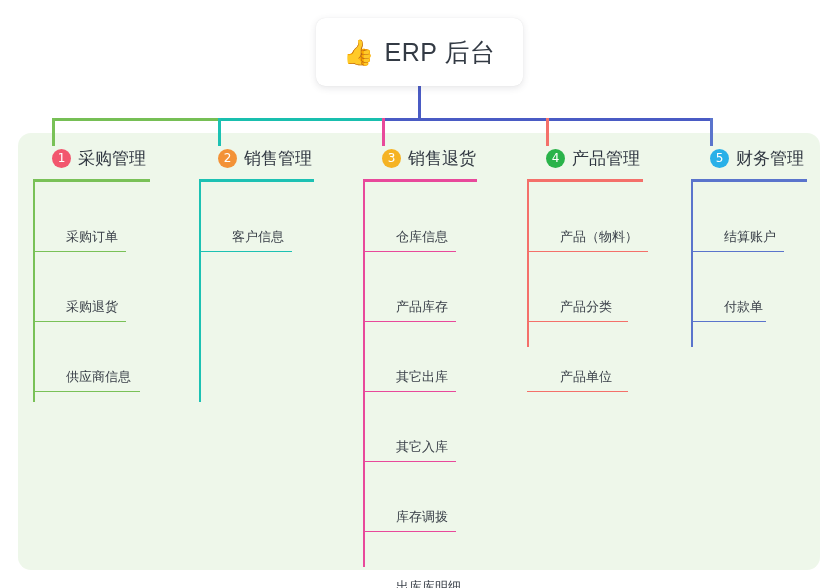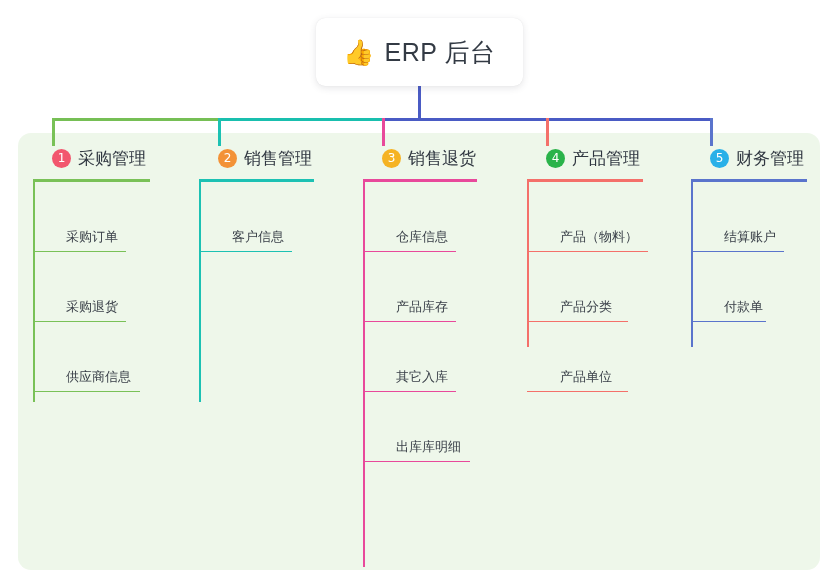--- a/index.html
+++ b/index.html
@@ -202,21 +202,29 @@
         <div class="spine" style="background: rgb(232, 73, 155); height: 385px;"></div>
         <div class="item">
           <span class="item-label">仓库信息</span>
           <div class="item-rule" style="width: 93px; background: rgb(232, 73, 155);"></div>
         </div>
         <div class="item">
           <span class="item-label">产品库存</span>
           <div class="item-rule" style="width: 93px; background: rgb(232, 73, 155);"></div>
         </div>
         <div class="item">
+          <span class="item-label">其它出库</span>
+          <div class="item-rule" style="width: 93px; background: rgb(232, 73, 155);"></div>
+        </div>
+        <div class="item">
           <span class="item-label">其它入库</span>
+          <div class="item-rule" style="width: 93px; background: rgb(232, 73, 155);"></div>
+        </div>
+        <div class="item">
+          <span class="item-label">库存调拨</span>
           <div class="item-rule" style="width: 93px; background: rgb(232, 73, 155);"></div>
         </div>
         <div class="item">
           <span class="item-label">出库库明细</span>
           <div class="item-rule" style="width: 107px; background: rgb(232, 73, 155);"></div>
         </div>
       </div>
     </div>
     <div class="column" style="left: 527px;">
       <div class="col-head">

